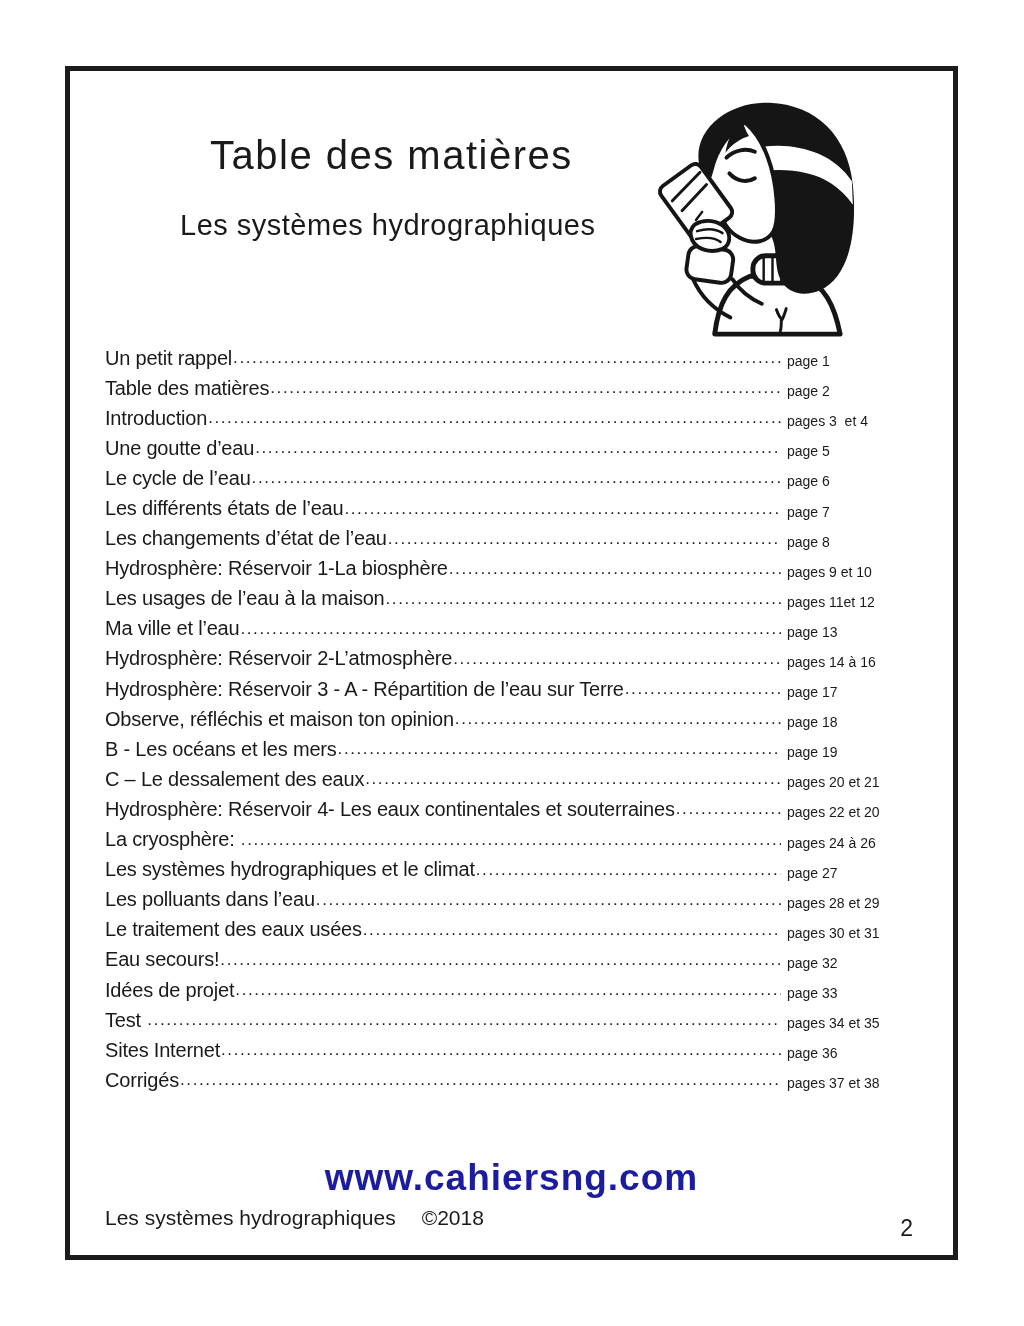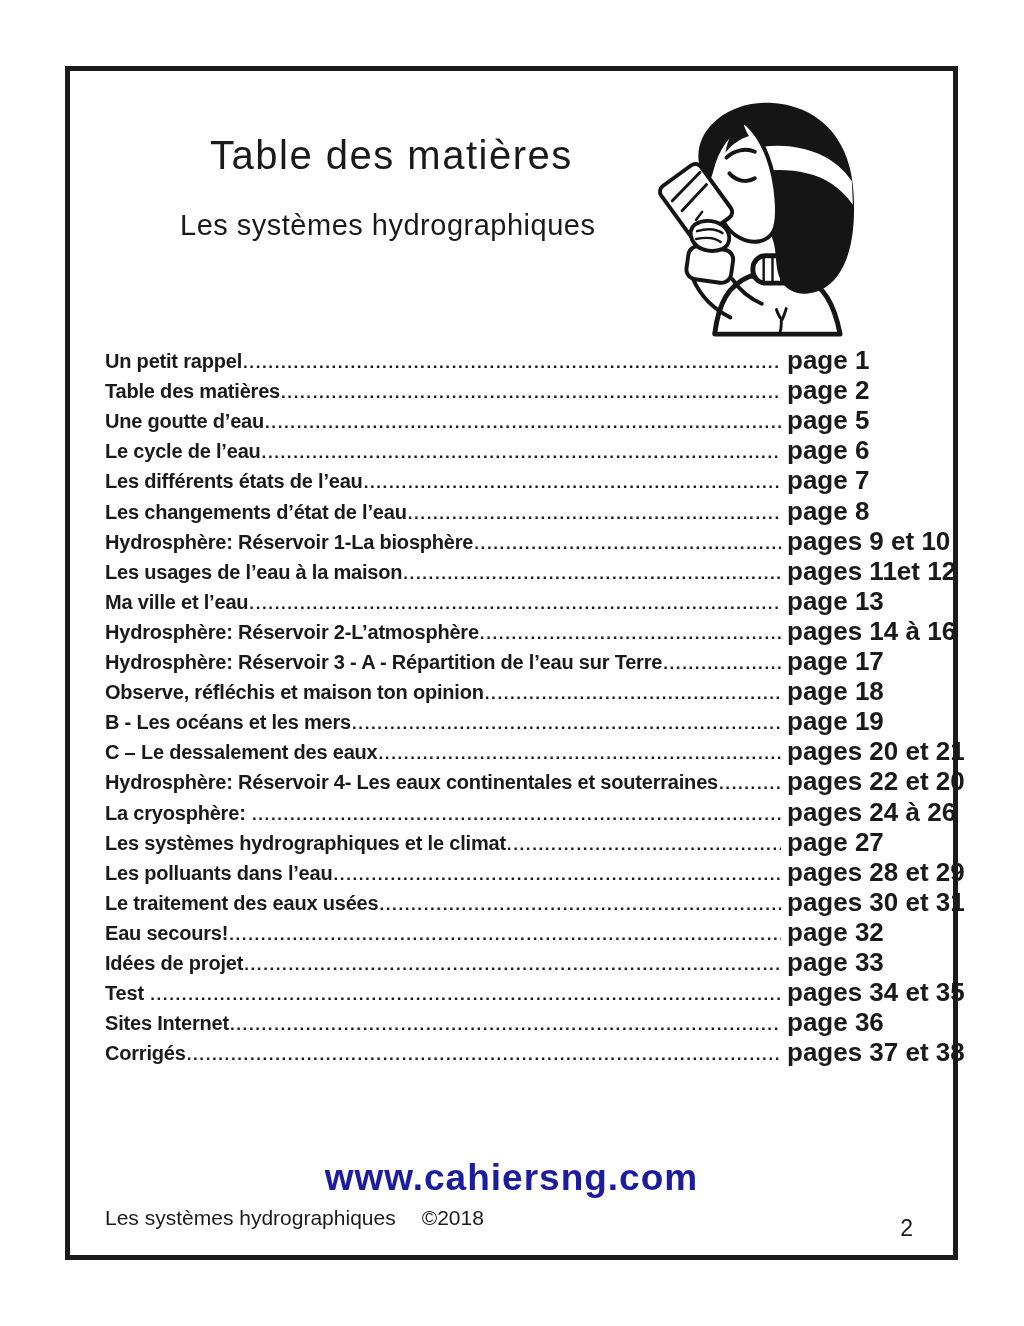--- a/index.html
+++ b/index.html
@@ -15,28 +15,28 @@
     position:absolute;left:140px;top:62px;margin:0;
     font-size:40px;font-weight:normal;letter-spacing:1.5px;white-space:pre;
   }
   .subtitle{
     position:absolute;left:110px;top:138px;margin:0;
     font-size:29px;font-weight:normal;letter-spacing:0.5px;white-space:pre;
   }
   .illus{position:absolute;left:558px;top:22px;width:240px;height:245px;}
   .illus svg{width:100%;height:100%;}
   .toc{position:absolute;left:35px;top:272px;width:832px;}
-  .row{display:flex;align-items:flex-end;height:30.1px;font-weight:bold;}
+  .row{display:flex;align-items:center;height:30.1px;}
   .lbl{flex:none;font-size:20px;white-space:pre;letter-spacing:-0.2px;}
   .leader{
     flex:1;min-width:4px;overflow:hidden;white-space:nowrap;
     font-size:17px;letter-spacing:1.6px;margin:0 6px 0 1px;color:#1a1a1a;
   }
   .leader::after{content:"..........................................................................................................................................................";}
-  .pg{flex:none;width:150px;font-size:26px;white-space:pre;transform:translateY(3px);}
+  .pg{flex:none;width:150px;font-size:14px;white-space:pre;transform:translateY(3px);}
   .url{
     position:absolute;left:0;right:0;top:1086px;text-align:center;
     font-size:37px;font-weight:bold;letter-spacing:1px;cursor:pointer;
   }
   .footer{position:absolute;left:0;right:0;bottom:1px;text-align:left;font-size:21px;white-space:pre;}
   .copy{margin-left:26px;}
   .pagenum{position:absolute;right:40px;bottom:13px;font-size:23px;}
   .ink{stroke:#151515;fill:none;stroke-linecap:round;stroke-linejoin:round;}
 </style>
 </head>
@@ -103,20 +103,25 @@
     <span class="leader"></span>
     <span class="pg">page 1</span>
   </div>
 
   <div class="row">
     <span class="lbl">Table des matières</span>
     <span class="leader"></span>
     <span class="pg">page 2</span>
   </div>
 
+  <div class="row">
+    <span class="lbl">Introduction</span>
+    <span class="leader"></span>
+    <span class="pg">pages 3  et 4</span>
+  </div>
 
   <div class="row">
     <span class="lbl">Une goutte d’eau</span>
     <span class="leader"></span>
     <span class="pg">page 5</span>
   </div>
 
   <div class="row">
     <span class="lbl">Le cycle de l’eau</span>
     <span class="leader"></span>

